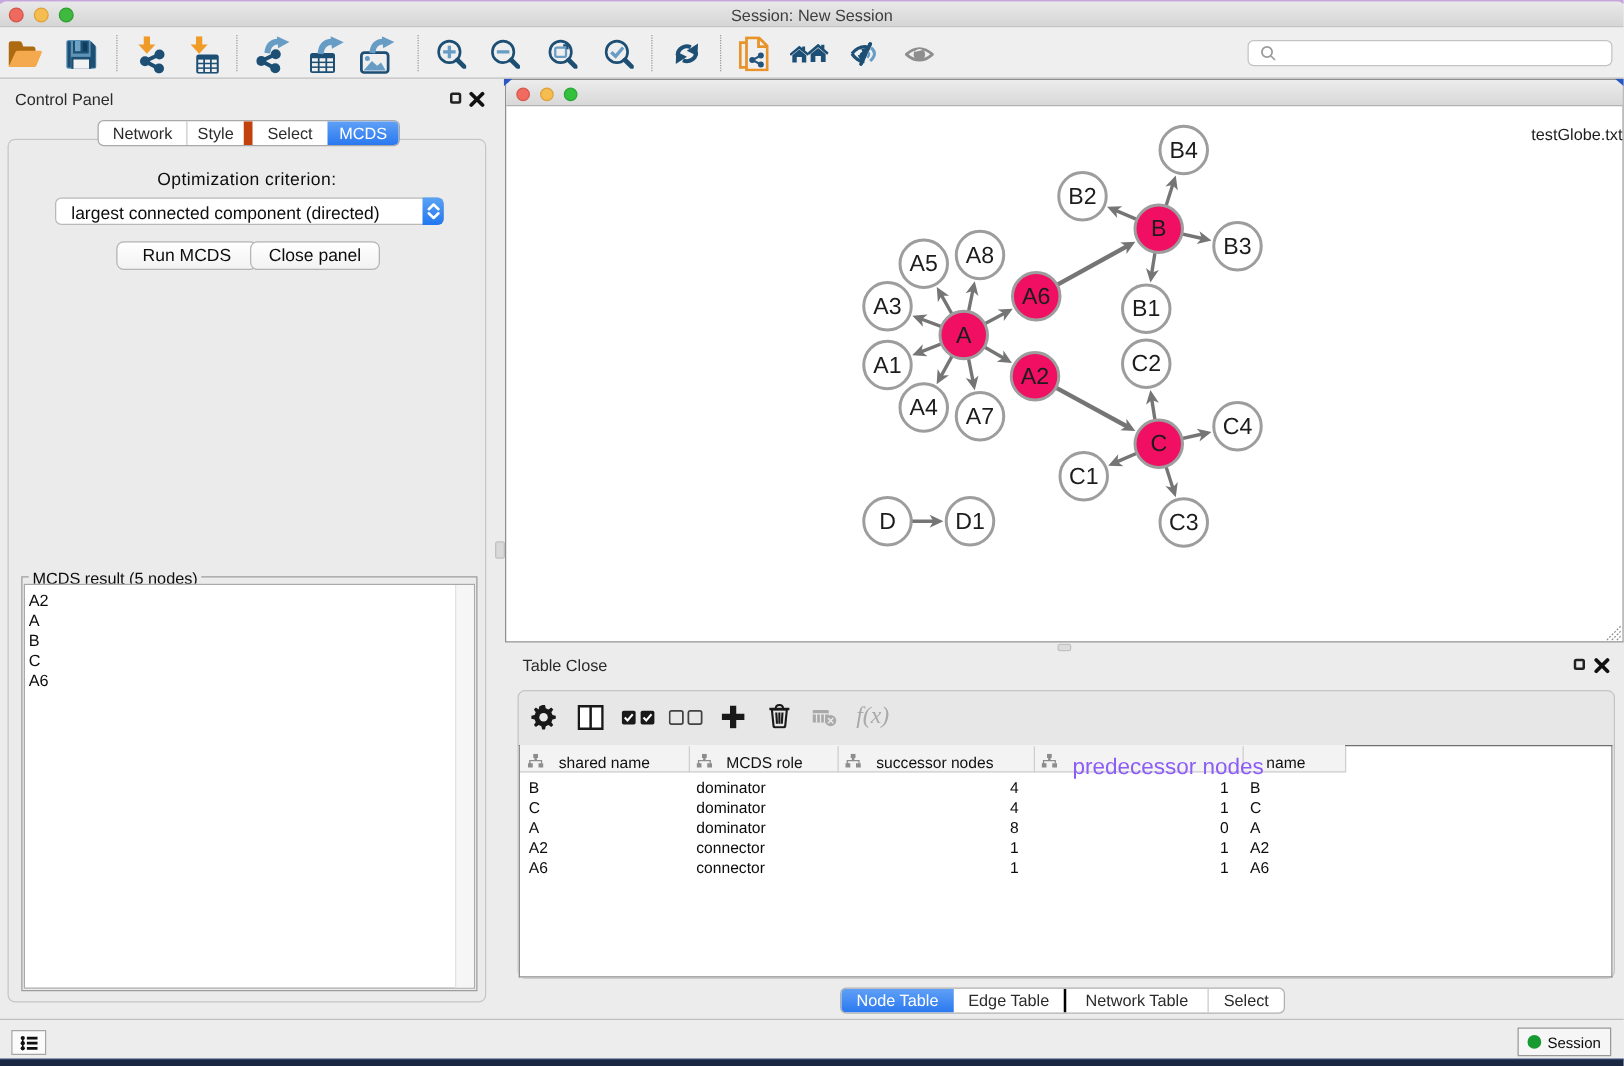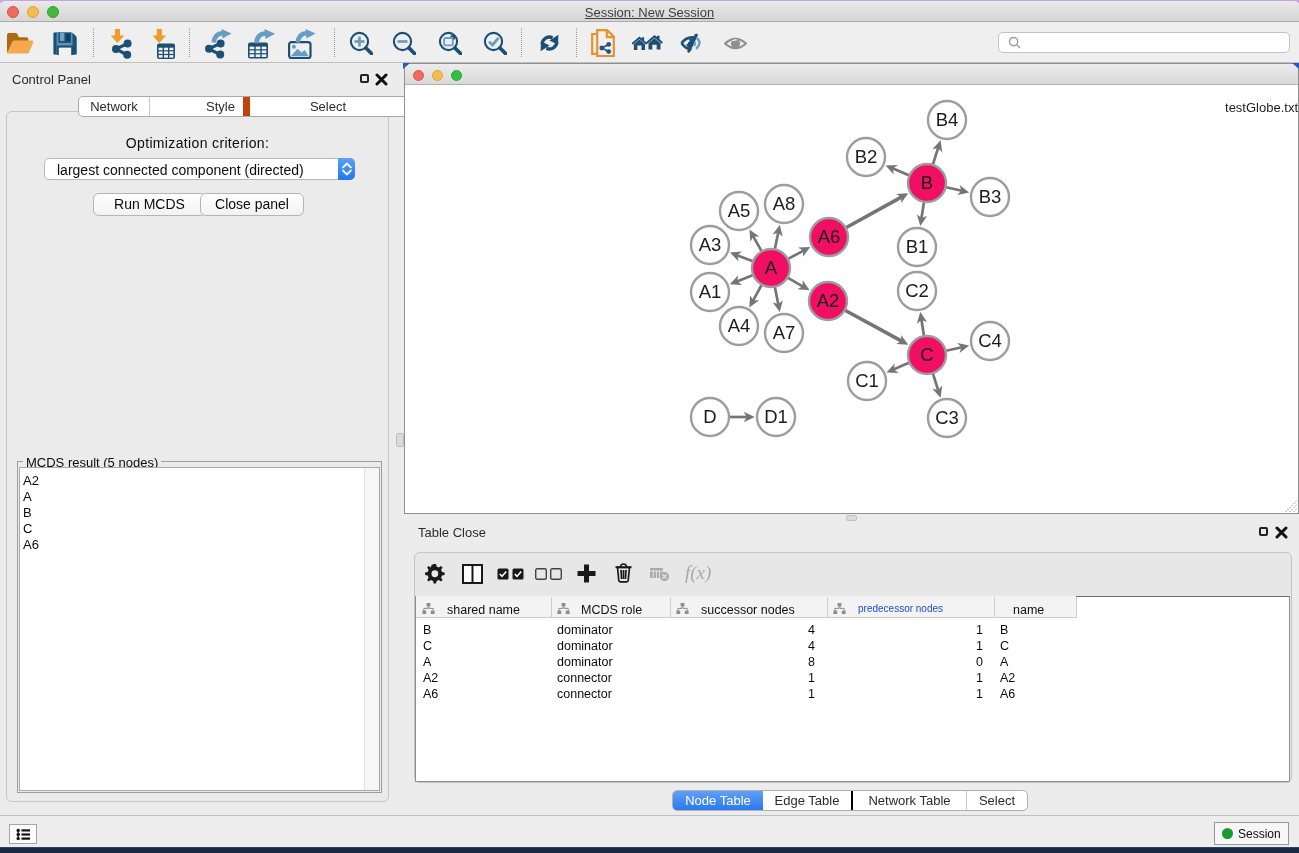--- a/index.html
+++ b/index.html
@@ -7,21 +7,21 @@
 .tt{font-size:13px;color:#2b2b2b;}
 </style></head>
 <body>
 
 <div class="abs" style="left:0;top:0;width:1299px;height:3px;background:#c5a6dd;"></div>
 
 <div class="abs" style="left:0;top:1px;width:1299px;height:21px;background:linear-gradient(#e9e9e9,#d5d5d5);border-bottom:1px solid #ababab;border-radius:5px 5px 0 0;"></div>
 <div class="abs" style="left:7px;top:6px;width:12px;height:12px;border-radius:50%;background:#ee6a5f;border:1px solid #d55349;"></div>
 <div class="abs" style="left:27px;top:6px;width:12px;height:12px;border-radius:50%;background:#f5bd4f;border:1px solid #dfa03c;"></div>
 <div class="abs" style="left:47px;top:6px;width:12px;height:12px;border-radius:50%;background:#3fb93e;border:1px solid #2f9e2f;"></div>
-<div class="abs tt" style="left:0;top:5px;width:1299px;text-align:center;color:#3e3e3e;text-decoration:underline;">Session: New Session</div>
+<div class="abs tt" style="left:0;top:5px;width:1299px;text-align:center;color:#3e3e3e;">Session: New Session</div>
 
 <div class="abs" style="left:0;top:22px;width:1299px;height:41px;background:#efefef;border-bottom:1px solid #c0c0c0;"></div>
 <div id="toolbar-icons">
     <div class="abs" style="left:92.5px;top:28px;width:1px;height:29px;border-left:1px dotted #9a9a9a;"></div>
     <div class="abs" style="left:189px;top:28px;width:1px;height:29px;border-left:1px dotted #9a9a9a;"></div>
     <div class="abs" style="left:334.4px;top:28px;width:1px;height:29px;border-left:1px dotted #9a9a9a;"></div>
     <div class="abs" style="left:520.5px;top:28px;width:1px;height:29px;border-left:1px dotted #9a9a9a;"></div>
     <div class="abs" style="left:576px;top:28px;width:1px;height:29px;border-left:1px dotted #9a9a9a;"></div>
     <svg class="abs" style="left:6px;top:31px;" width="29" height="23" viewBox="0 0 29 23">
       <path d="M1 21.5 L1 4 Q1 2 3 2 L9.5 2 Q11.3 2 11.8 3.8 L12.6 6.2 L20.5 6.2 Q22.4 6.2 22.4 8.2 L22.4 10.5 Z" fill="#ad6a10"></path>
@@ -188,21 +188,21 @@
   </svg>
 
 <div class="abs tt" style="left:12px;top:72px;">Control Panel</div>
 <div class="abs" style="left:360px;top:74px;width:9px;height:9px;border:2px solid #222;border-radius:2px;"></div>
 <svg class="abs" style="left:375px;top:73px;" width="13" height="13" viewBox="0 0 13 13">
     <path d="M2 2 L11 11 M11 2 L2 11" stroke="#111" stroke-width="3" stroke-linecap="round"></path>
   </svg>
 
 <div class="abs" style="left:6px;top:111px;width:383px;height:691px;background:#ebebeb;border:1px solid #c6c6c6;border-radius:6px;"></div>
 
-<div class="abs" style="left:78px;top:96px;height:21px;display:flex;border:1px solid #a9a9a9;border-radius:5px;overflow:hidden;background:#fff;gap:48px;">
+<div class="abs" style="left:78px;top:96px;height:21px;display:flex;border:1px solid #a9a9a9;border-radius:5px;overflow:hidden;background:#fff;">
   <div class="tt" style="width:71px;text-align:center;line-height:20px;border-right:1px solid #c9c9c9;">Network</div>
   <div class="tt" style="width:52px;text-align:center;line-height:20px;border-right:7px solid #c2410c;">Style</div>
   <div class="tt" style="width:60px;text-align:center;line-height:20px;">Select</div>
   <div class="tt" style="width:57px;text-align:center;line-height:20px;background:linear-gradient(#60a0f5,#2a79f0);color:#fff;">MCDS</div>
 </div>
 
 <div class="abs" style="left:6px;top:135px;width:383px;text-align:center;color:#0c0c0c;font-size:14px;letter-spacing:0.35px;">Optimization criterion:</div>
 
 <div class="abs" style="left:44px;top:158px;width:311px;height:22px;background:#fff;border:1px solid #b9b9b9;border-radius:5px;"></div>
 <div class="abs" style="left:57px;top:162px;font-size:14px;color:#0c0c0c;">largest connected component (directed)</div>
@@ -430,21 +430,21 @@
       <g fill="#8d8d8d">
         <rect x="4.6" y="0" width="3.8" height="3.4"></rect>
         <rect x="0.4" y="7.6" width="3.8" height="3.4"></rect>
         <rect x="8.8" y="7.6" width="3.8" height="3.4"></rect>
         <path d="M6 3.4 L6 5.4 L1.8 5.4 L1.8 7.6 L2.8 7.6 M7 3.4 L7 5.4 L11.2 5.4 L11.2 7.6" fill="none" stroke="#8d8d8d" stroke-width="1"></path>
       </g>
     </svg>
     <div class="abs" style="left:447px;top:602.5px;font-size:12.5px;color:#111;">shared name</div>
     <div class="abs" style="left:581px;top:602.5px;font-size:12.5px;color:#111;">MCDS role</div>
     <div class="abs" style="left:701px;top:602.5px;font-size:12.5px;color:#111;">successor nodes</div>
-    <div class="abs" style="left:858px;top:602.5px;font-size:10px;color:#1d4ed8;">predecessor nodes</div>
+    <div class="abs" style="left:858px;top:602.5px;font-size:18px;color:#8b5cf6;">predecessor nodes</div>
     <div class="abs" style="left:1013px;top:602.5px;font-size:12.5px;color:#111;">name</div>
   </div>
 <div id="table-rows">
     <div class="abs" style="left:423px;top:623px;font-size:12.5px;color:#0c0c0c;">B</div>
     <div class="abs" style="left:557px;top:623px;font-size:12.5px;color:#0c0c0c;">dominator</div>
     <div class="abs" style="left:740px;top:623px;width:75px;text-align:right;font-size:12.5px;color:#0c0c0c;">4</div>
     <div class="abs" style="left:910px;top:623px;width:73px;text-align:right;font-size:12.5px;color:#0c0c0c;">1</div>
     <div class="abs" style="left:1000px;top:623px;font-size:12.5px;color:#0c0c0c;">B</div>
     <div class="abs" style="left:423px;top:639px;font-size:12.5px;color:#0c0c0c;">C</div>
     <div class="abs" style="left:557px;top:639px;font-size:12.5px;color:#0c0c0c;">dominator</div>

